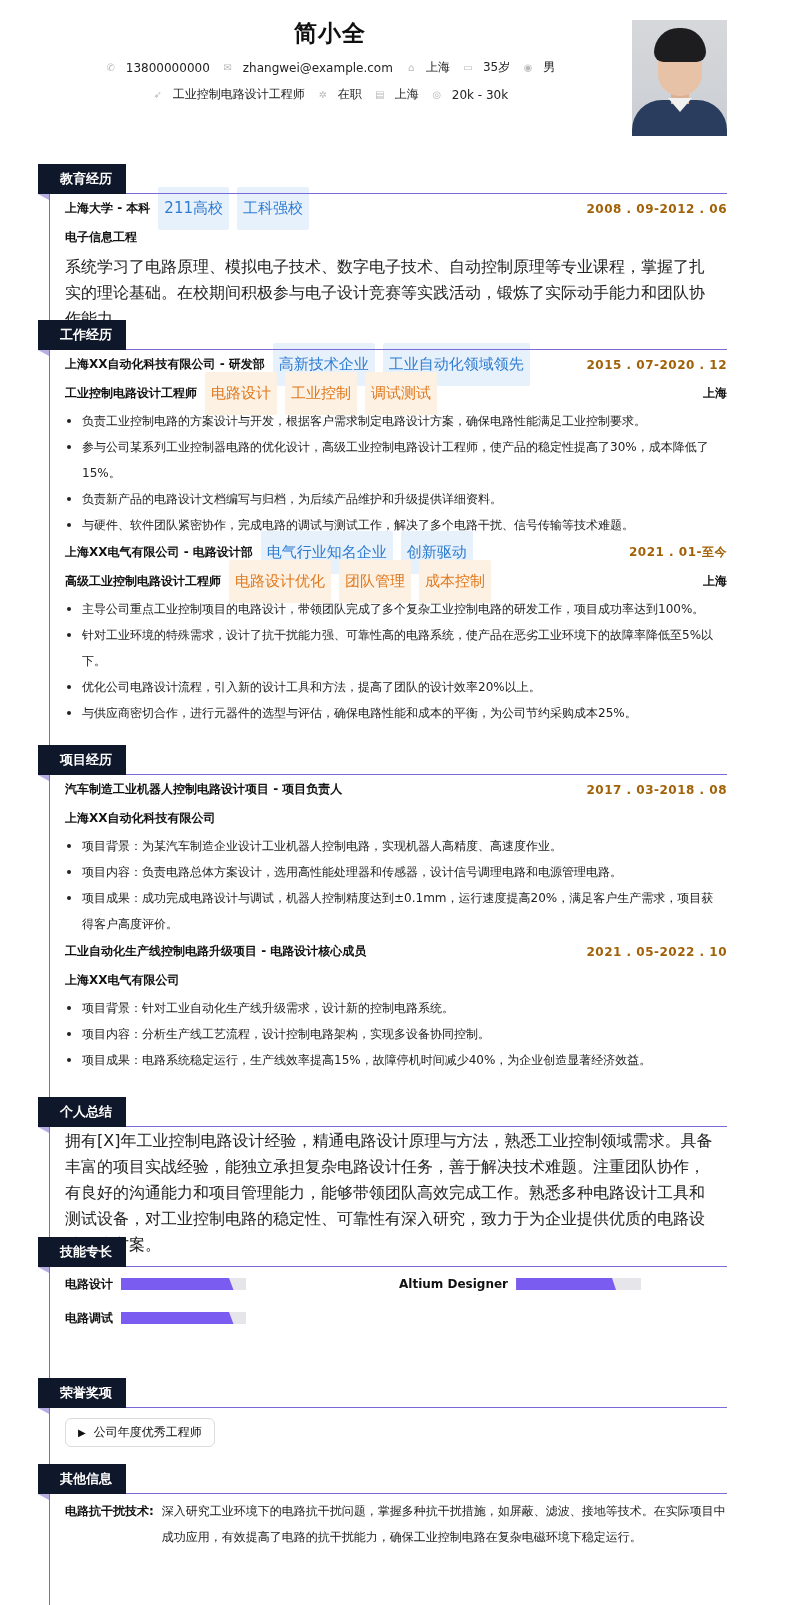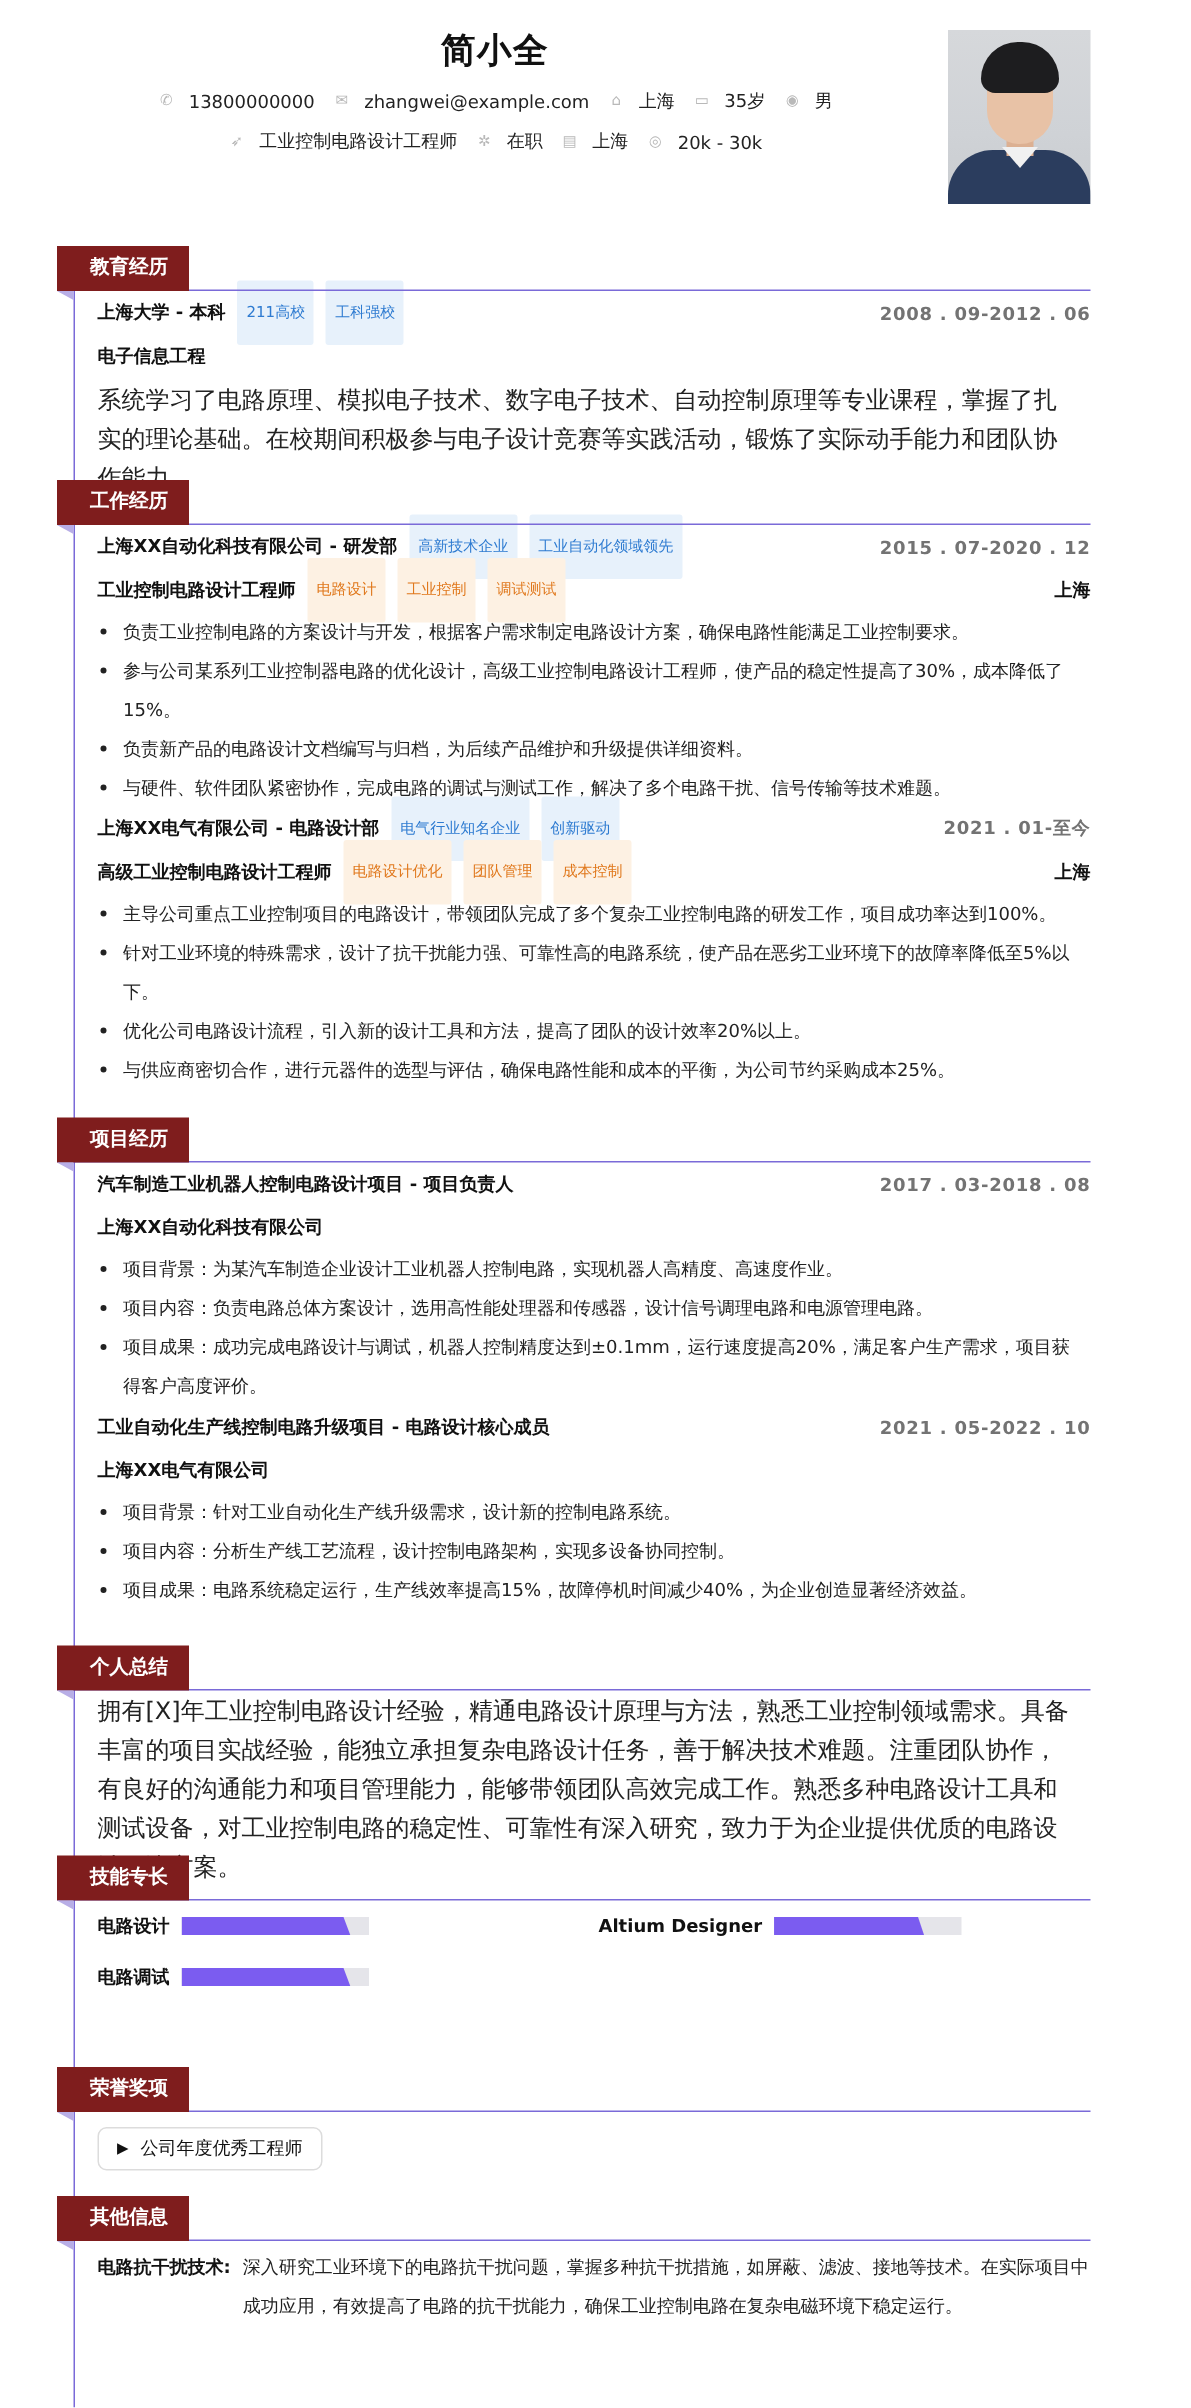--- a/index.html
+++ b/index.html
@@ -50,36 +50,36 @@
   .photo .shirt { position:absolute; left:0; top:80px; width:95px; height:40px; background:#2b3d5e; border-radius:30px 30px 0 0; }
   .photo .collar { position:absolute; left:36px; top:78px; width:24px; height:14px; background:#f1f1f1; clip-path: polygon(0 0,100% 0,50% 100%); }
 
   
   .section { position: absolute; left: 38px; width: 689px; }
   .sec-head {
     position: relative; height: 30px; border-bottom: 1px solid #7a6ad8;
   }
   .sec-title {
     position: absolute; left: 0; top: 0; height: 30px; padding: 0 14px 0 22px;
-    background: #7f1d1d; color: #fff; font-size: 13px; line-height: 30px;
+    background: #0f172a; color: #fff; font-size: 13px; line-height: 30px;
     font-weight: bold;
   }
   .sec-fold {
     position: absolute; left: 0; top: 30px; width: 0; height: 0;
     border-top: 6px solid #b8aee6; border-left: 11px solid transparent;
   }
   .content { padding-left: 27px; }
   .row {
     display: flex; align-items: center; height: 29px;
   }
   .row .spacer { flex: 1; }
   .strong { font-weight: bold; color: #111; font-size: 12px; }
-  .date { font-weight: bold; color: #737373; font-size: 12px; letter-spacing: 0.5px; }
+  .date { font-weight: bold; color: #a16207; font-size: 12px; letter-spacing: 0.5px; }
   .tag {
-    display: inline-block; font-size: 10px; padding: 14px 6px; margin-left: 8px;
+    display: inline-block; font-size: 15px; padding: 14px 6px; margin-left: 8px;
     border-radius: 2px; line-height: 15px; text-align: right;
   }
   .tag.blue { background: #e7f1fb; color: #2e7bd1; }
   .tag.orange { background: #fdf1e3; color: #e0781c; }
   .para { font-size: 16px; line-height: 26px; color: #222; padding-right: 10px; }
   ul.bullets { list-style: none; }
   ul.bullets li {
     position: relative; padding-left: 17px; font-size: 12px; line-height: 26px;
     color: #222; padding-right: 12px;
   }

